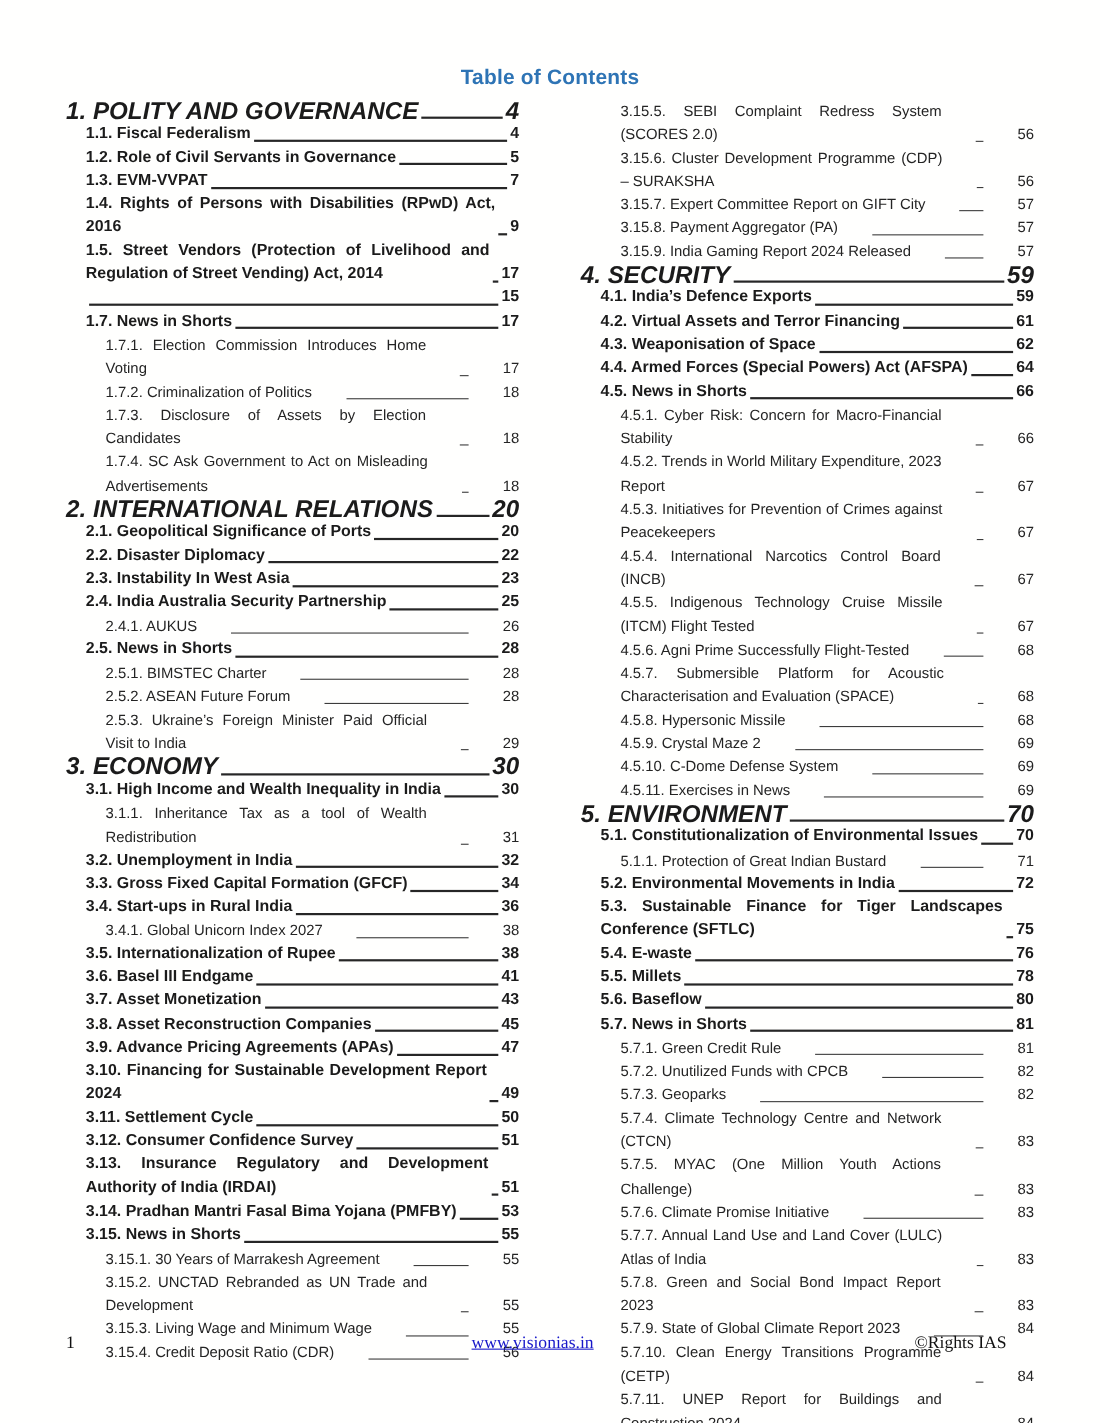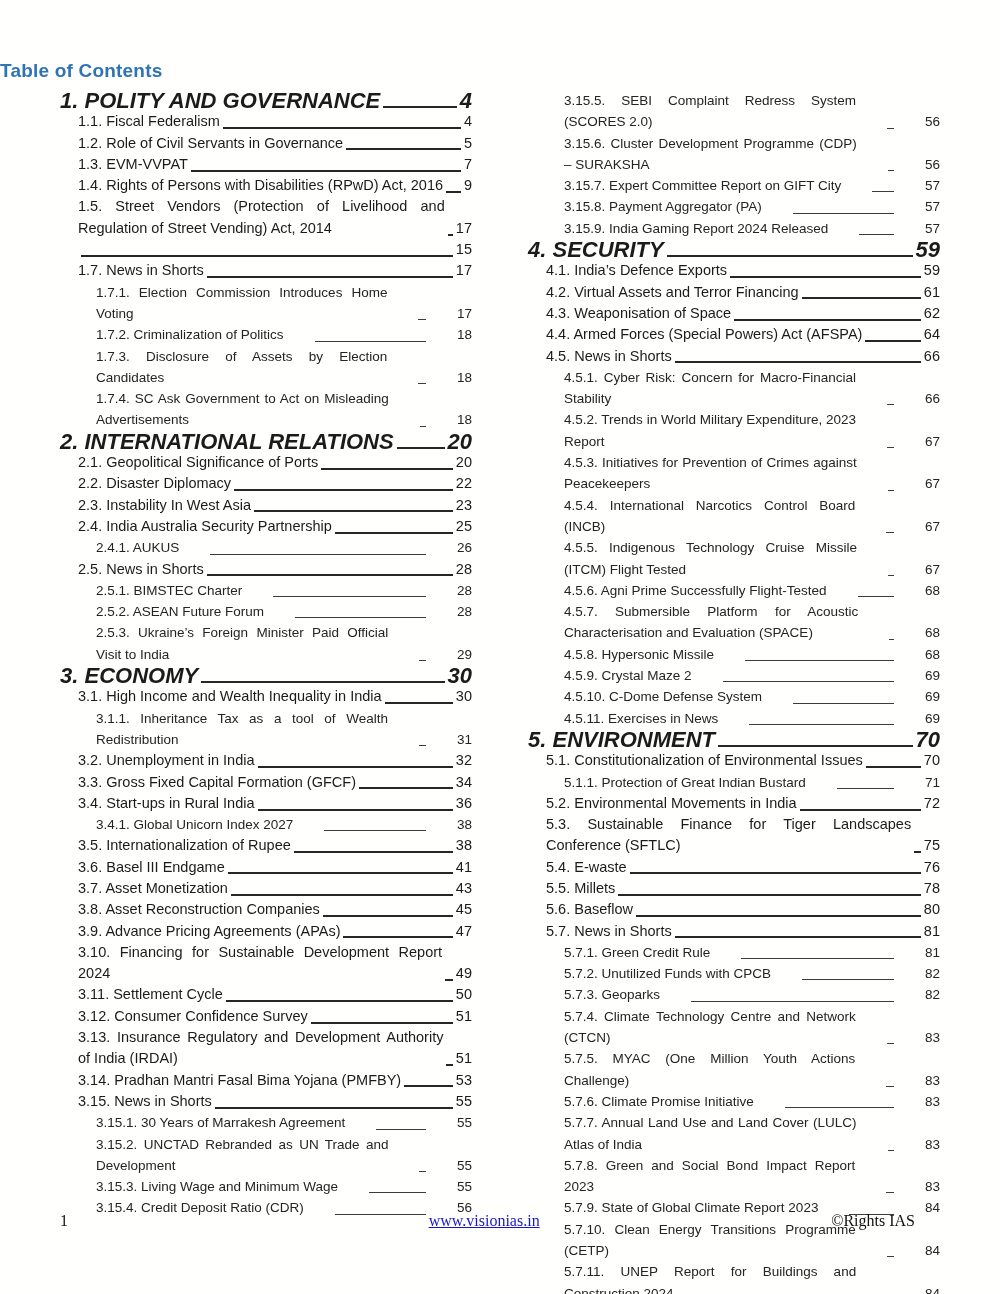--- a/index.html
+++ b/index.html
@@ -2,38 +2,38 @@
 <html><head>
 <meta charset="utf-8">
 <style>
   html,body { margin:0; padding:0; background:#ffffff; }
   .page {
     position:relative; width:1000px; height:1294px; background:#fffffe;
     font-family:"Liberation Sans", sans-serif; color:#1b1b1b; overflow:hidden;
   }
   .title {
     position:absolute; top:60px; left:0; width:100%; margin:0;
-    font-size:19px; font-weight:bold; color:#2E74B5;
+    text-align:center; font-size:19px; font-weight:bold; color:#2E74B5;
     letter-spacing:0.2px;
   }
   .columns {
     position:absolute; top:90px; left:60px; right:60px;
     display:flex; gap:56px;
   }
   .col { flex:1 1 0; min-width:0; }
   .entry { display:flex; align-items:flex-end; line-height:21.3px; }
   .entry .t { text-align:justify; min-width:0; }
   .entry .leader {
     flex:1 1 8px; min-width:0; border-bottom:1.6px solid #262626;
     margin:0 3px 4px 3px; align-self:flex-end;
   }
   .entry .pg { white-space:nowrap; align-self:flex-end; }
   .lvl1 { font-size:22px; font-weight:bold; font-style:italic; }
   .lvl1 .leader { border-bottom-width:2.2px; margin-bottom:3px; }
-  .lvl2 { font-size:14.5px; font-weight:normal; padding-left:18px;justify-content:center; }
+  .lvl2 { font-size:14.5px; font-weight:bold; padding-left:18px;justify-content:center; }
   .lvl2 .leader { border-bottom-width:2px; margin-bottom:3.5px; }
   .lvl3 { font-size:13.5px; padding-left:36px; color:#242424;gap:28px; }
   .lvl3 .leader { border-bottom-width:1.3px; border-color:#3c3c3c; }
   .footer {
     position:absolute; top:1212px; left:60px; right:85px; height:22px;
     font-family:"Liberation Serif", serif; font-size:16px; color:#111;
   }
   .footer .fpage { position:absolute; left:0; top:0; }
   .footer .flink {
     position:absolute; left:50%; top:0; transform:translateX(-53%);

